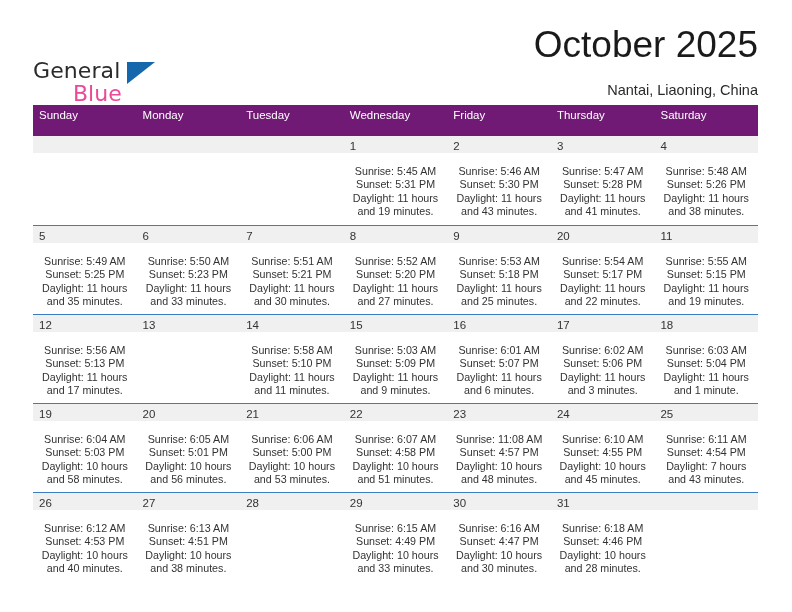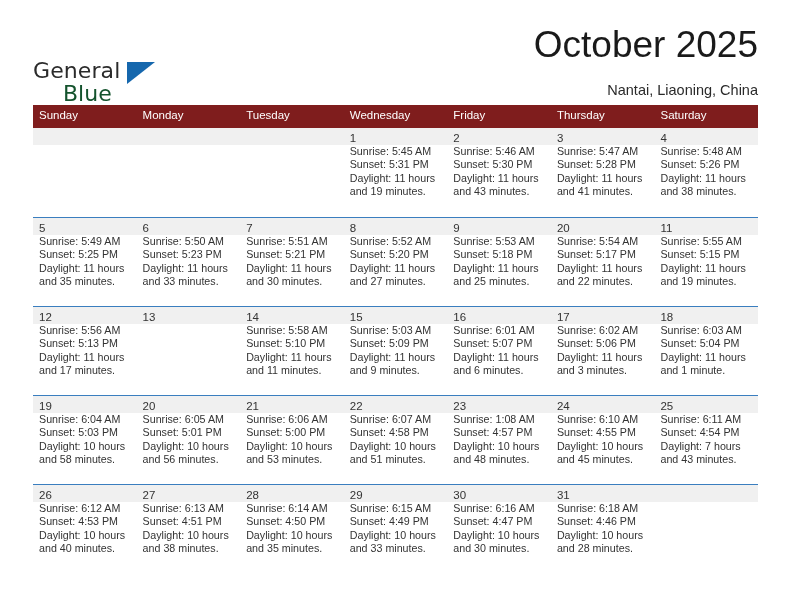--- a/index.html
+++ b/index.html
@@ -41,24 +41,24 @@
     position: absolute;
     left: 0;
     top: 0;
     font-size: 22px;
     letter-spacing: 0.1px;
     color: #2b2b2b;
     font-family: "DejaVu Sans", sans-serif;
   }
   .logo-blue {
     position: absolute;
-    left: 30px;
+    left: 40px;
     top: 23px;
     font-size: 22px;
-    color: #14532d;
+    color: #ec4899;
     font-family: "DejaVu Sans", sans-serif;
   }
   .logo-tri {
     position: absolute;
     left: 94px;
     top: 4px;
     width: 0;
     height: 0;
     border-left: 28px solid #1567ad;
     border-bottom: 22px solid transparent;
@@ -86,22 +86,22 @@
 
   
   .calendar {
     position: absolute;
     left: 33px;
     top: 105px;
     width: 725px;
   }
   .weekdays {
     display: flex;
-    background: #7f1d1d;
-    height: 23px;
+    background: #701a75;
+    height: 31px;
   }
   .weekday {
     flex: 1 1 0;
     color: #ffffff;
     font-size: 11.5px;
     line-height: 21px;
     padding-left: 6px;
     box-sizing: border-box;
     overflow: hidden;
     white-space: nowrap;
@@ -127,24 +127,25 @@
     background: #f0f0f0;
     padding: 0 0 0 6px;
     box-sizing: border-box;
   }
   .daynum {
     font-size: 11.5px;
     color: #333333;
     line-height: 17px;
   }
   .dayinfo {
-    padding: 0 6px 0 6px;
+    padding: 12px 6px 0 6px;
     font-size: 10.7px;
     line-height: 13.4px;
     color: #333333;
+    text-align: center;
   }
   .dayinfo div {
     white-space: nowrap;
   }
   .dayinfo .wrapline {
     white-space: normal;
   }
 </style>
 </head>
 <body>
@@ -357,21 +358,21 @@
             <div class="daynum-band"><span class="daynum">22</span></div>
             <div class="dayinfo">
               <div>Sunrise: 6:07 AM</div>
               <div>Sunset: 4:58 PM</div>
               <div class="wrapline">Daylight: 10 hours and 51 minutes.</div>
             </div>
           </div>
           <div class="daycell">
             <div class="daynum-band"><span class="daynum">23</span></div>
             <div class="dayinfo">
-              <div>Sunrise: 1:08 AM</div>
+              <div>Sunrise: 11:08 AM</div>
               <div>Sunset: 4:57 PM</div>
               <div class="wrapline">Daylight: 10 hours and 48 minutes.</div>
             </div>
           </div>
           <div class="daycell">
             <div class="daynum-band"><span class="daynum">24</span></div>
             <div class="dayinfo">
               <div>Sunrise: 6:10 AM</div>
               <div>Sunset: 4:55 PM</div>
               <div class="wrapline">Daylight: 10 hours and 45 minutes.</div>
@@ -398,25 +399,20 @@
           <div class="daycell">
             <div class="daynum-band"><span class="daynum">27</span></div>
             <div class="dayinfo">
               <div>Sunrise: 6:13 AM</div>
               <div>Sunset: 4:51 PM</div>
               <div class="wrapline">Daylight: 10 hours and 38 minutes.</div>
             </div>
           </div>
           <div class="daycell">
             <div class="daynum-band"><span class="daynum">28</span></div>
-            <div class="dayinfo">
-              <div>Sunrise: 6:14 AM</div>
-              <div>Sunset: 4:50 PM</div>
-              <div class="wrapline">Daylight: 10 hours and 35 minutes.</div>
-            </div>
           </div>
           <div class="daycell">
             <div class="daynum-band"><span class="daynum">29</span></div>
             <div class="dayinfo">
               <div>Sunrise: 6:15 AM</div>
               <div>Sunset: 4:49 PM</div>
               <div class="wrapline">Daylight: 10 hours and 33 minutes.</div>
             </div>
           </div>
           <div class="daycell">

